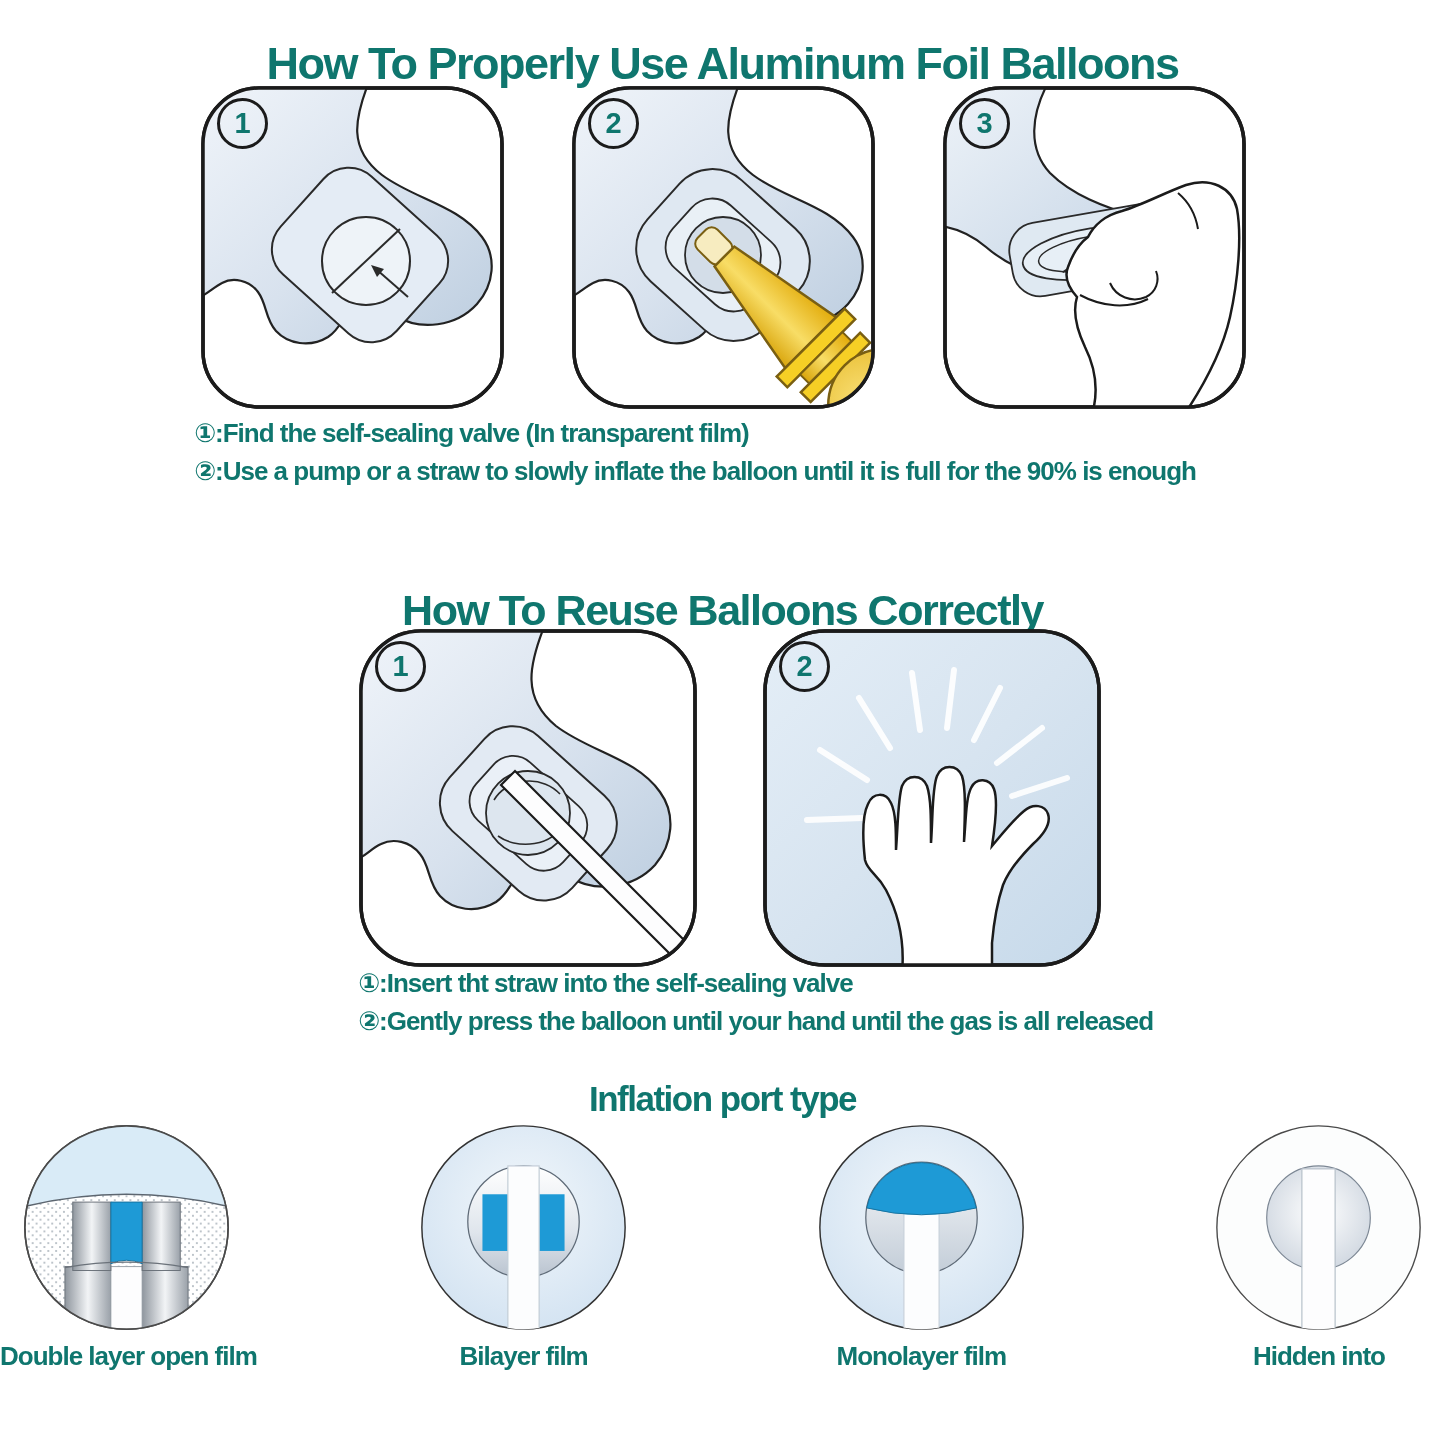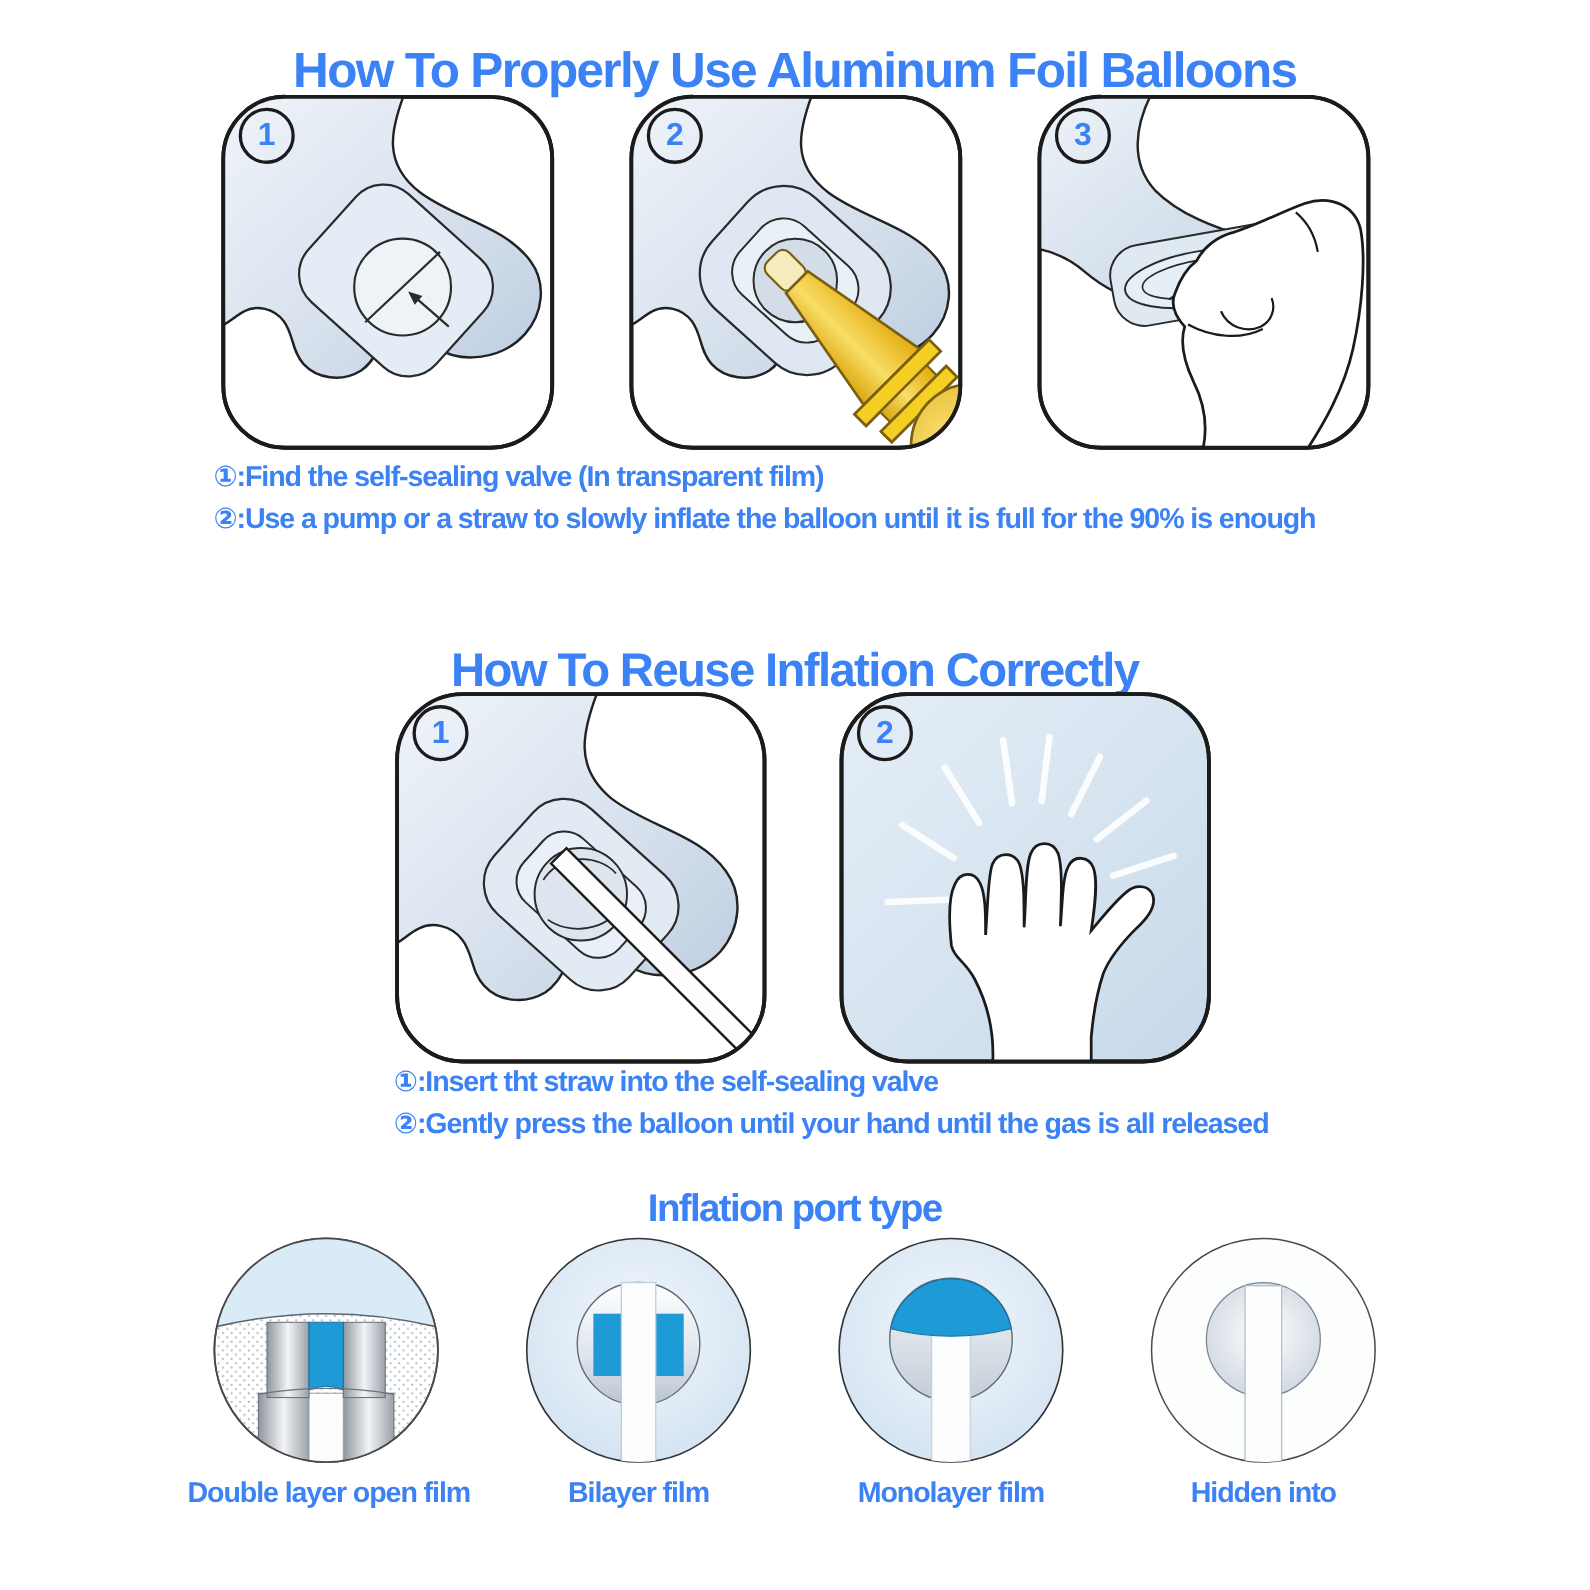--- a/index.html
+++ b/index.html
@@ -1,26 +1,26 @@
 <!DOCTYPE html>
 <html><head>
 <meta charset="utf-8">
 <style>
   html,body{margin:0;padding:0;background:#ffffff;}
   .page{position:relative;width:1445px;height:1445px;background:#ffffff;overflow:hidden;
-        font-family:"Liberation Sans","DejaVu Sans",sans-serif;color:#3b82f6;}
+        font-family:"Liberation Sans","DejaVu Sans",sans-serif;color:#0f766e;}
   .title{position:absolute;left:0;width:100%;text-align:center;font-weight:bold;
          letter-spacing:-1.5px;white-space:nowrap;}
   .t1{top:8px;font-size:45px;}
   .t2{top:550px;font-size:43px;}
   .t3{top:1050px;font-size:35px;}
   .row{position:absolute;display:flex;}
   .row1{top:85px;left:200px;gap:66px;}
   .row2{top:628px;left:358px;gap:64px;}
-  .row3{top:1120px;left:0;width:100%;justify-content:center;gap:32px;}
+  .row3{top:1120px;left:0;width:100%;justify-content:space-between;gap:32px;}
   .panel{position:relative;}
   .badge{position:absolute;top:13px;left:17px;width:45px;height:45px;border:3.5px solid #1b1b1b;
          border-radius:50%;display:flex;align-items:center;justify-content:center;
          font-size:29px;font-weight:bold;line-height:1;}
   .steps{position:absolute;font-size:26px;font-weight:bold;letter-spacing:-1px;line-height:38px;white-space:nowrap;}
   .steps1{top:414px;left:194px;}
   .steps2{top:964px;left:358px;}
   .port{width:252px;text-align:center;margin:0;}
   .port svg{display:block;margin:0 auto;}
   .port figcaption{margin-top:6px;font-size:26px;font-weight:bold;letter-spacing:-1px;white-space:nowrap;}
@@ -139,21 +139,21 @@
       </svg>
       <span class="badge">3</span>
     </div>
   </div>
 
   <div class="steps steps1">
     <div>①:Find the self-sealing valve (In transparent film)</div>
     <div>②:Use a pump or a straw to slowly inflate the balloon until it is full for the 90% is enough</div>
   </div>
 
-  <h2 class="title t2">How To Reuse Inflation Correctly</h2>
+  <h2 class="title t2">How To Reuse Balloons Correctly</h2>
 
   <div class="row row2">
 
     <div class="panel">
       <svg width="340" height="340" viewBox="0 0 340 340">
         <defs>
           <linearGradient id="dBal" x1="0" y1="0" x2="1" y2="1">
             <stop offset="0" stop-color="#f1f5fa"></stop>
               <stop offset="0.55" stop-color="#d8e2ee"></stop>
               <stop offset="1" stop-color="#bccddf"></stop>

